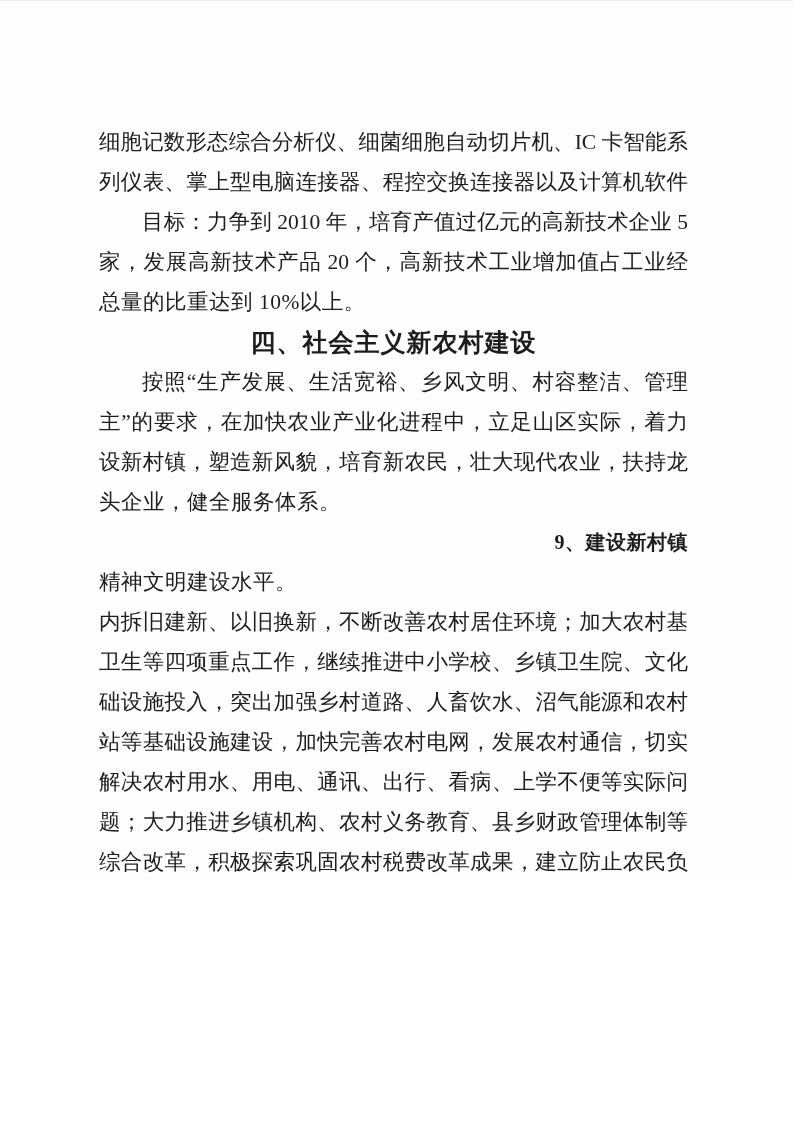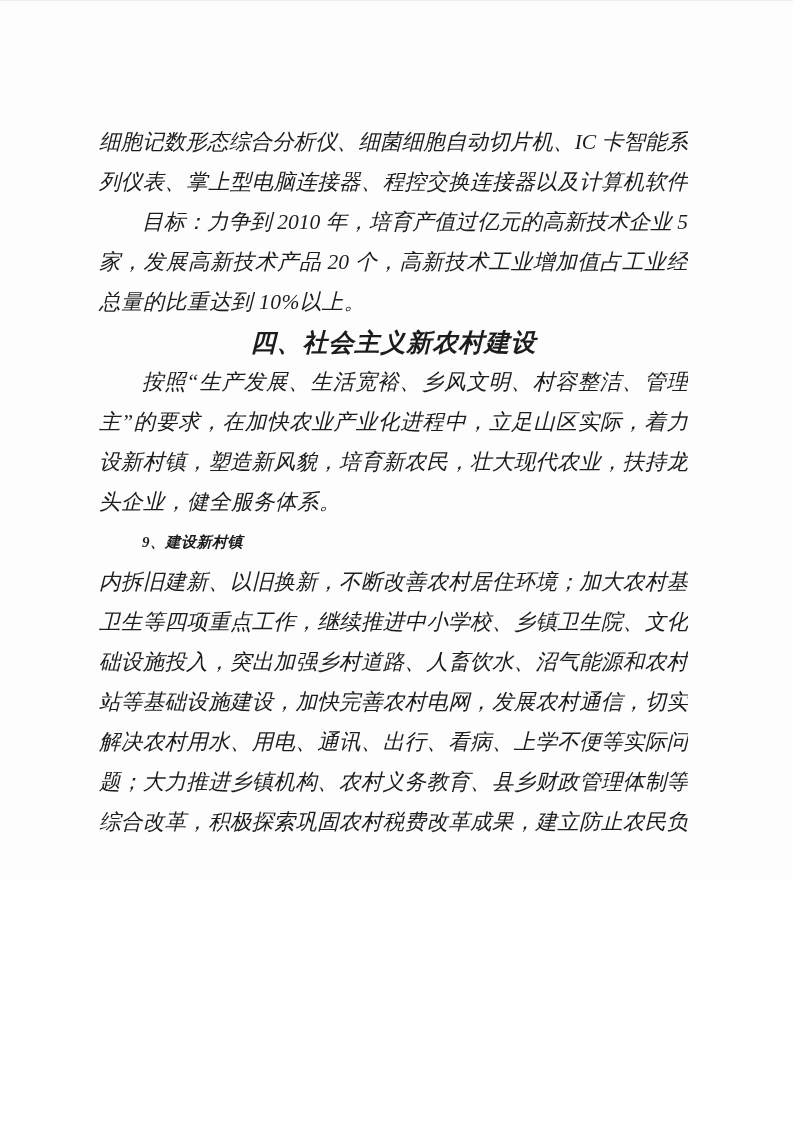--- a/index.html
+++ b/index.html
@@ -10,21 +10,20 @@
   .page {
     position: relative;
     width: 793px;
     height: 880px;
     background: #fdfdfd;
     color: #1c1c1c;
     font-family: "Liberation Serif", "DejaVu Serif", serif;
     overflow: hidden;
     border-top: 1px solid #ececec;
     box-sizing: border-box;
-    font-style: italic;
   }
   .content {
     position: absolute;
     left: 99px;
     top: 121px;
     width: 589px;
   }
   .line {
     height: 40px;
     line-height: 40px;
@@ -45,21 +44,22 @@
   .line.h1 {
     font-family: "Liberation Sans", "DejaVu Sans", sans-serif;
     font-weight: bold;
     font-size: 25px;
     text-align: right;
     text-align-last: center;
     letter-spacing: 1px;
   }
   .line.h2 {
     font-weight: bold;
-    font-size: 15px;
+    font-size: 20px;
+    text-align: right;
   }
   .footer {
     position: absolute;
     top: 1034px;
     left: 0;
     width: 100%;
     text-align: center;
     font-size: 16px;
     color: #0f172a;
   }
@@ -73,20 +73,21 @@
       <div class="line j">列仪表、掌上型电脑连接器、程控交换连接器以及计算机软件</div>
       <div class="line j indent">目标：力争到 2010 年，培育产值过亿元的高新技术企业 5</div>
       <div class="line j">家，发展高新技术产品 20 个，高新技术工业增加值占工业经济</div>
       <div class="line">总量的比重达到 10%以上。</div>
       <div class="line h1">四、社会主义新农村建设</div>
       <div class="line j indent">按照“生产发展、生活宽裕、乡风文明、村容整洁、管理民</div>
       <div class="line j">主”的要求，在加快农业产业化进程中，立足山区实际，着力建</div>
       <div class="line j">设新村镇，塑造新风貌，培育新农民，壮大现代农业，扶持龙</div>
       <div class="line">头企业，健全服务体系。</div>
       <div class="line h2 indent">9、建设新村镇</div>
+      <div class="line">精神文明建设水平。</div>
       <div class="line j">内拆旧建新、以旧换新，不断改善农村居住环境；加大农村基</div>
       <div class="line j">卫生等四项重点工作，继续推进中小学校、乡镇卫生院、文化</div>
       <div class="line j">础设施投入，突出加强乡村道路、人畜饮水、沼气能源和农村</div>
       <div class="line j">站等基础设施建设，加快完善农村电网，发展农村通信，切实</div>
       <div class="line j">解决农村用水、用电、通讯、出行、看病、上学不便等实际问</div>
       <div class="line j">题；大力推进乡镇机构、农村义务教育、县乡财政管理体制等</div>
       <div class="line j">综合改革，积极探索巩固农村税费改革成果，建立防止农民负</div>
     </div>
   <div class="footer">17</div>
 </div>

